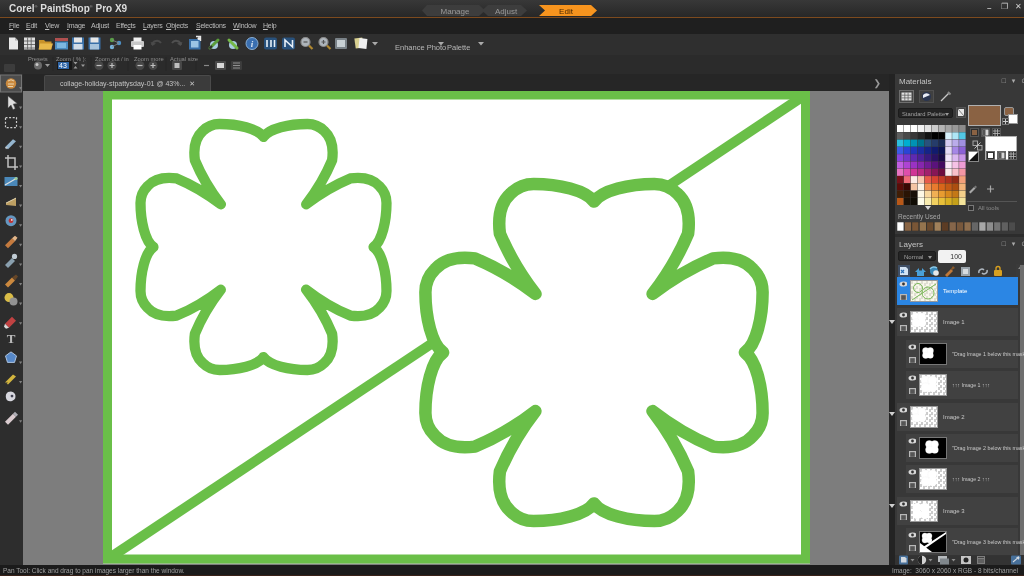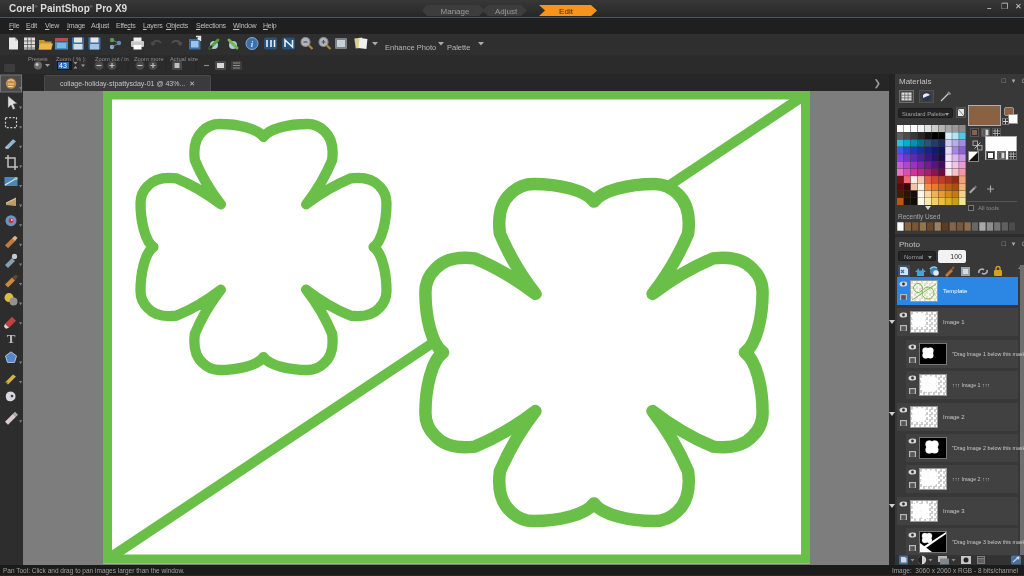--- a/index.html
+++ b/index.html
@@ -167,21 +167,21 @@
       <rect x="335" y="38" width="12" height="11" rx="1" fill="#7a8288"></rect>
           <rect x="337" y="40" width="8" height="7" fill="#c8d0d4"></rect>
 
       <rect x="355" y="38" width="8" height="10" fill="#d8d090" transform="rotate(-8 359 43)"></rect>
           <rect x="359" y="38.5" width="8" height="10" fill="#f0f0f0" transform="rotate(6 363 43)"></rect>
       <path d="M372 42 l3 3.5 l3 -3.5 z" fill="#aaa"></path>
       <path d="M438 42 l3 3.5 l3 -3.5 z" fill="#aaa"></path>
       <path d="M478 42 l3 3.5 l3 -3.5 z" fill="#aaa"></path>
       </g>
     </svg>
-    <div class="tbtext" style="left:385px;top:8.5px">Enhance Photo</div>
+    <div class="tbtext" style="left:395px;top:8.5px">Enhance Photo</div>
     <div class="tbtext" style="left:447px;top:8.5px">Palette</div>
   </div>
   <div id="tb2">
     <div class="lbl" style="left:28px">Presets</div>
     <svg width="1024" height="19" style="position:absolute;left:0;top:0">
       <rect x="4" y="9" width="11" height="8" rx="1" fill="#3c3c3c"></rect>
       <circle cx="38" cy="10.5" r="4" fill="#6a6a6a"></circle>
         <circle cx="37" cy="9.5" r="1.5" fill="#c8c8c8"></circle>
         <path d="M45 9 l2.5 3 l2.5 -3 z" fill="#999"></path>
       <path d="M53 2 v14" stroke="#262626" stroke-width="1"></path>
@@ -556,21 +556,21 @@
         <rect x="74.5" y="0" width="6.9" height="9" fill="#666666" stroke="#2a2a2a" stroke-width="0.5"></rect>
         <rect x="82.0" y="0" width="6.9" height="9" fill="#a8a8a8" stroke="#2a2a2a" stroke-width="0.5"></rect>
         <rect x="89.4" y="0" width="6.9" height="9" fill="#8e8e8e" stroke="#2a2a2a" stroke-width="0.5"></rect>
         <rect x="96.9" y="0" width="6.9" height="9" fill="#767676" stroke="#2a2a2a" stroke-width="0.5"></rect>
         <rect x="104.3" y="0" width="6.9" height="9" fill="#606060" stroke="#2a2a2a" stroke-width="0.5"></rect>
         <rect x="111.8" y="0" width="6.9" height="9" fill="#4c4c4c" stroke="#2a2a2a" stroke-width="0.5"></rect>
       </svg>
     <div style="position:absolute;left:0px;top:160px;width:129px;height:3px;background:#2c2c2c"></div>
 
     <div class="phead" style="top:163px">
-        <span class="t">Photo</span>
+        <span class="t">Layers</span>
         <span class="btns">□ ▾ ⊙ ✕</span>
       </div>
     <div class="combo" style="left:3px;top:177px;width:38px;height:10px">
         <span style="position:absolute;left:5px;top:1.5px">Normal</span>
       </div>
     <div style="position:absolute;left:43px;top:175.5px;width:28px;height:13px;background:#f2f2f2;border-radius:2px;font-size:7px;color:#333;text-align:right;line-height:13px"><span style="margin-right:4px">100</span></div>
     <svg style="position:absolute;left:0;top:190px" width="129" height="14">
       <rect x="3" y="1" width="12" height="12" fill="#3f4f66"></rect>
         <path d="M5 3 h6 l2 2 v6 h-8 z" fill="#d4e4f4"></path>
         <path d="M6 6 l3 3 M9 6 l-3 3" stroke="#2a6fb8" stroke-width="1.2"></path>

